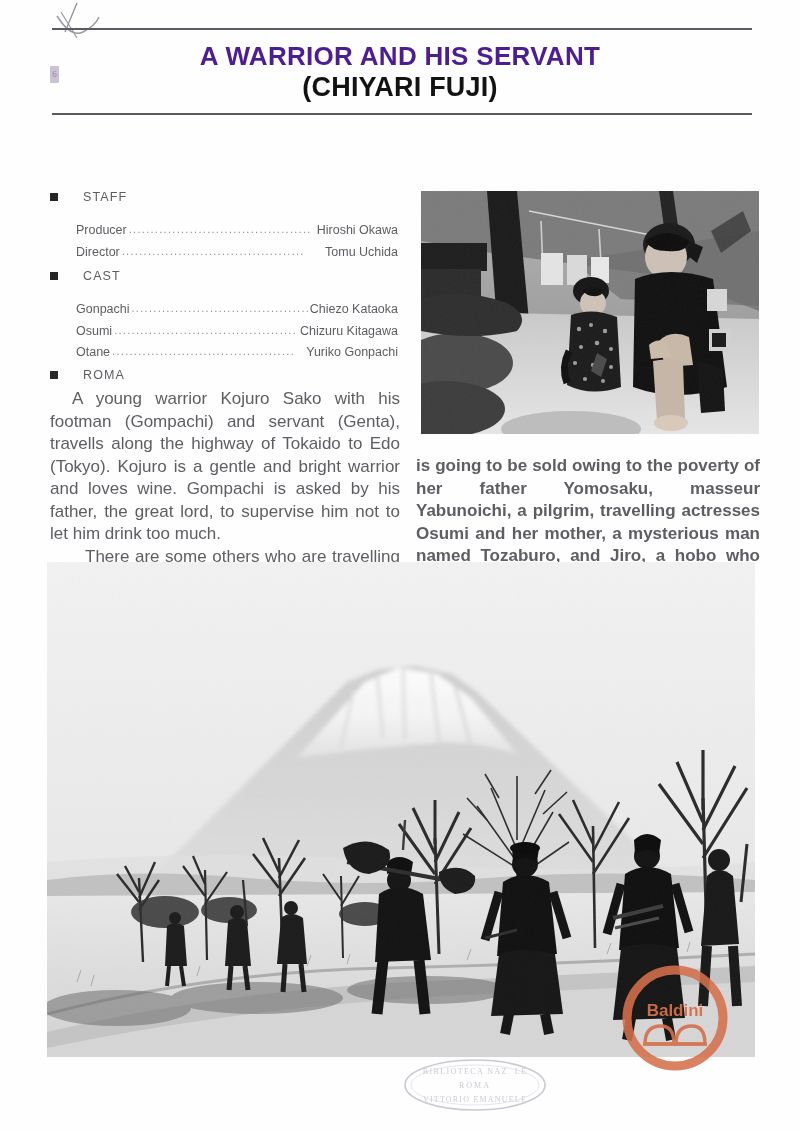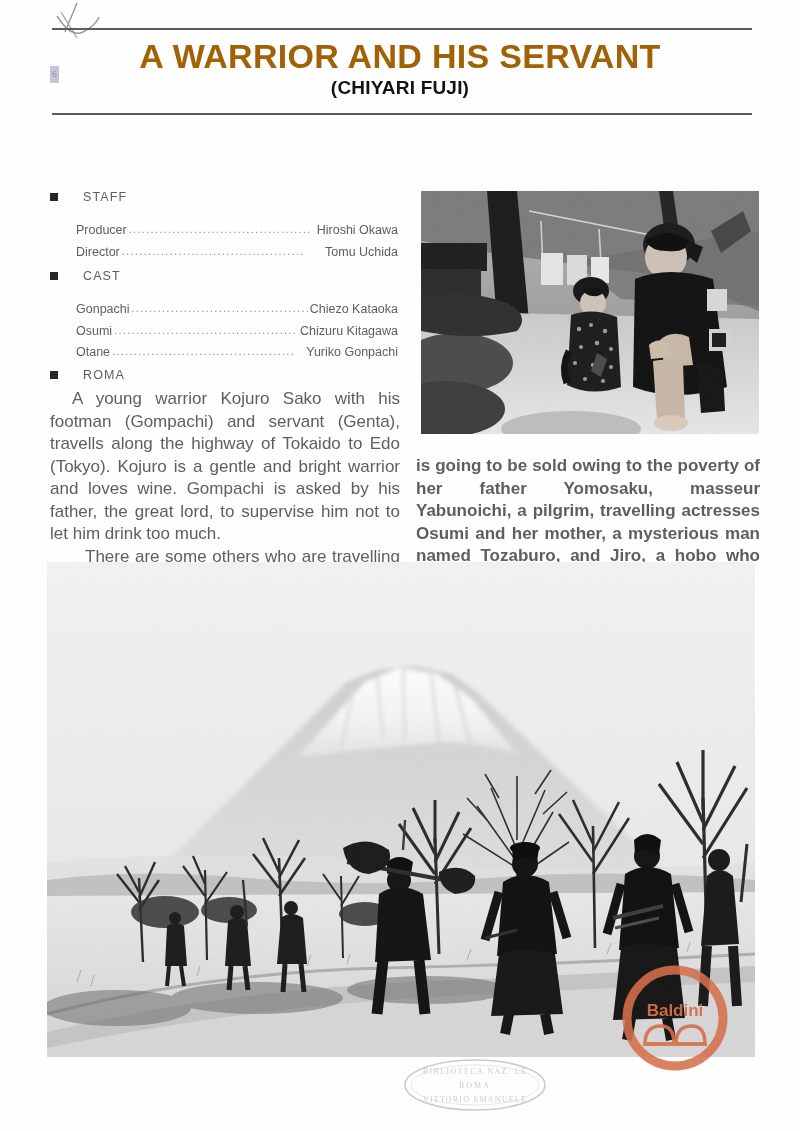--- a/index.html
+++ b/index.html
@@ -58,28 +58,28 @@
   .rule.bottom { top: 113px; }
 
   .title-block {
     position: absolute;
     left: 0;
     top: 40px;
     width: 800px;
     text-align: center;
   }
   .title-line1 {
-    font-size: 34px;
+    font-size: 26px;
     font-weight: bold;
     letter-spacing: .3px;
-    color: #a16207;
+    color: #4c1d95;
     line-height: 32px;
   }
   .title-line2 {
-    font-size: 19px;
+    font-size: 27px;
     font-weight: bold;
     letter-spacing: .2px;
     color: #131313;
     line-height: 31px;
   }
 
   
   .credits {
     position: absolute;
     left: 50px;

